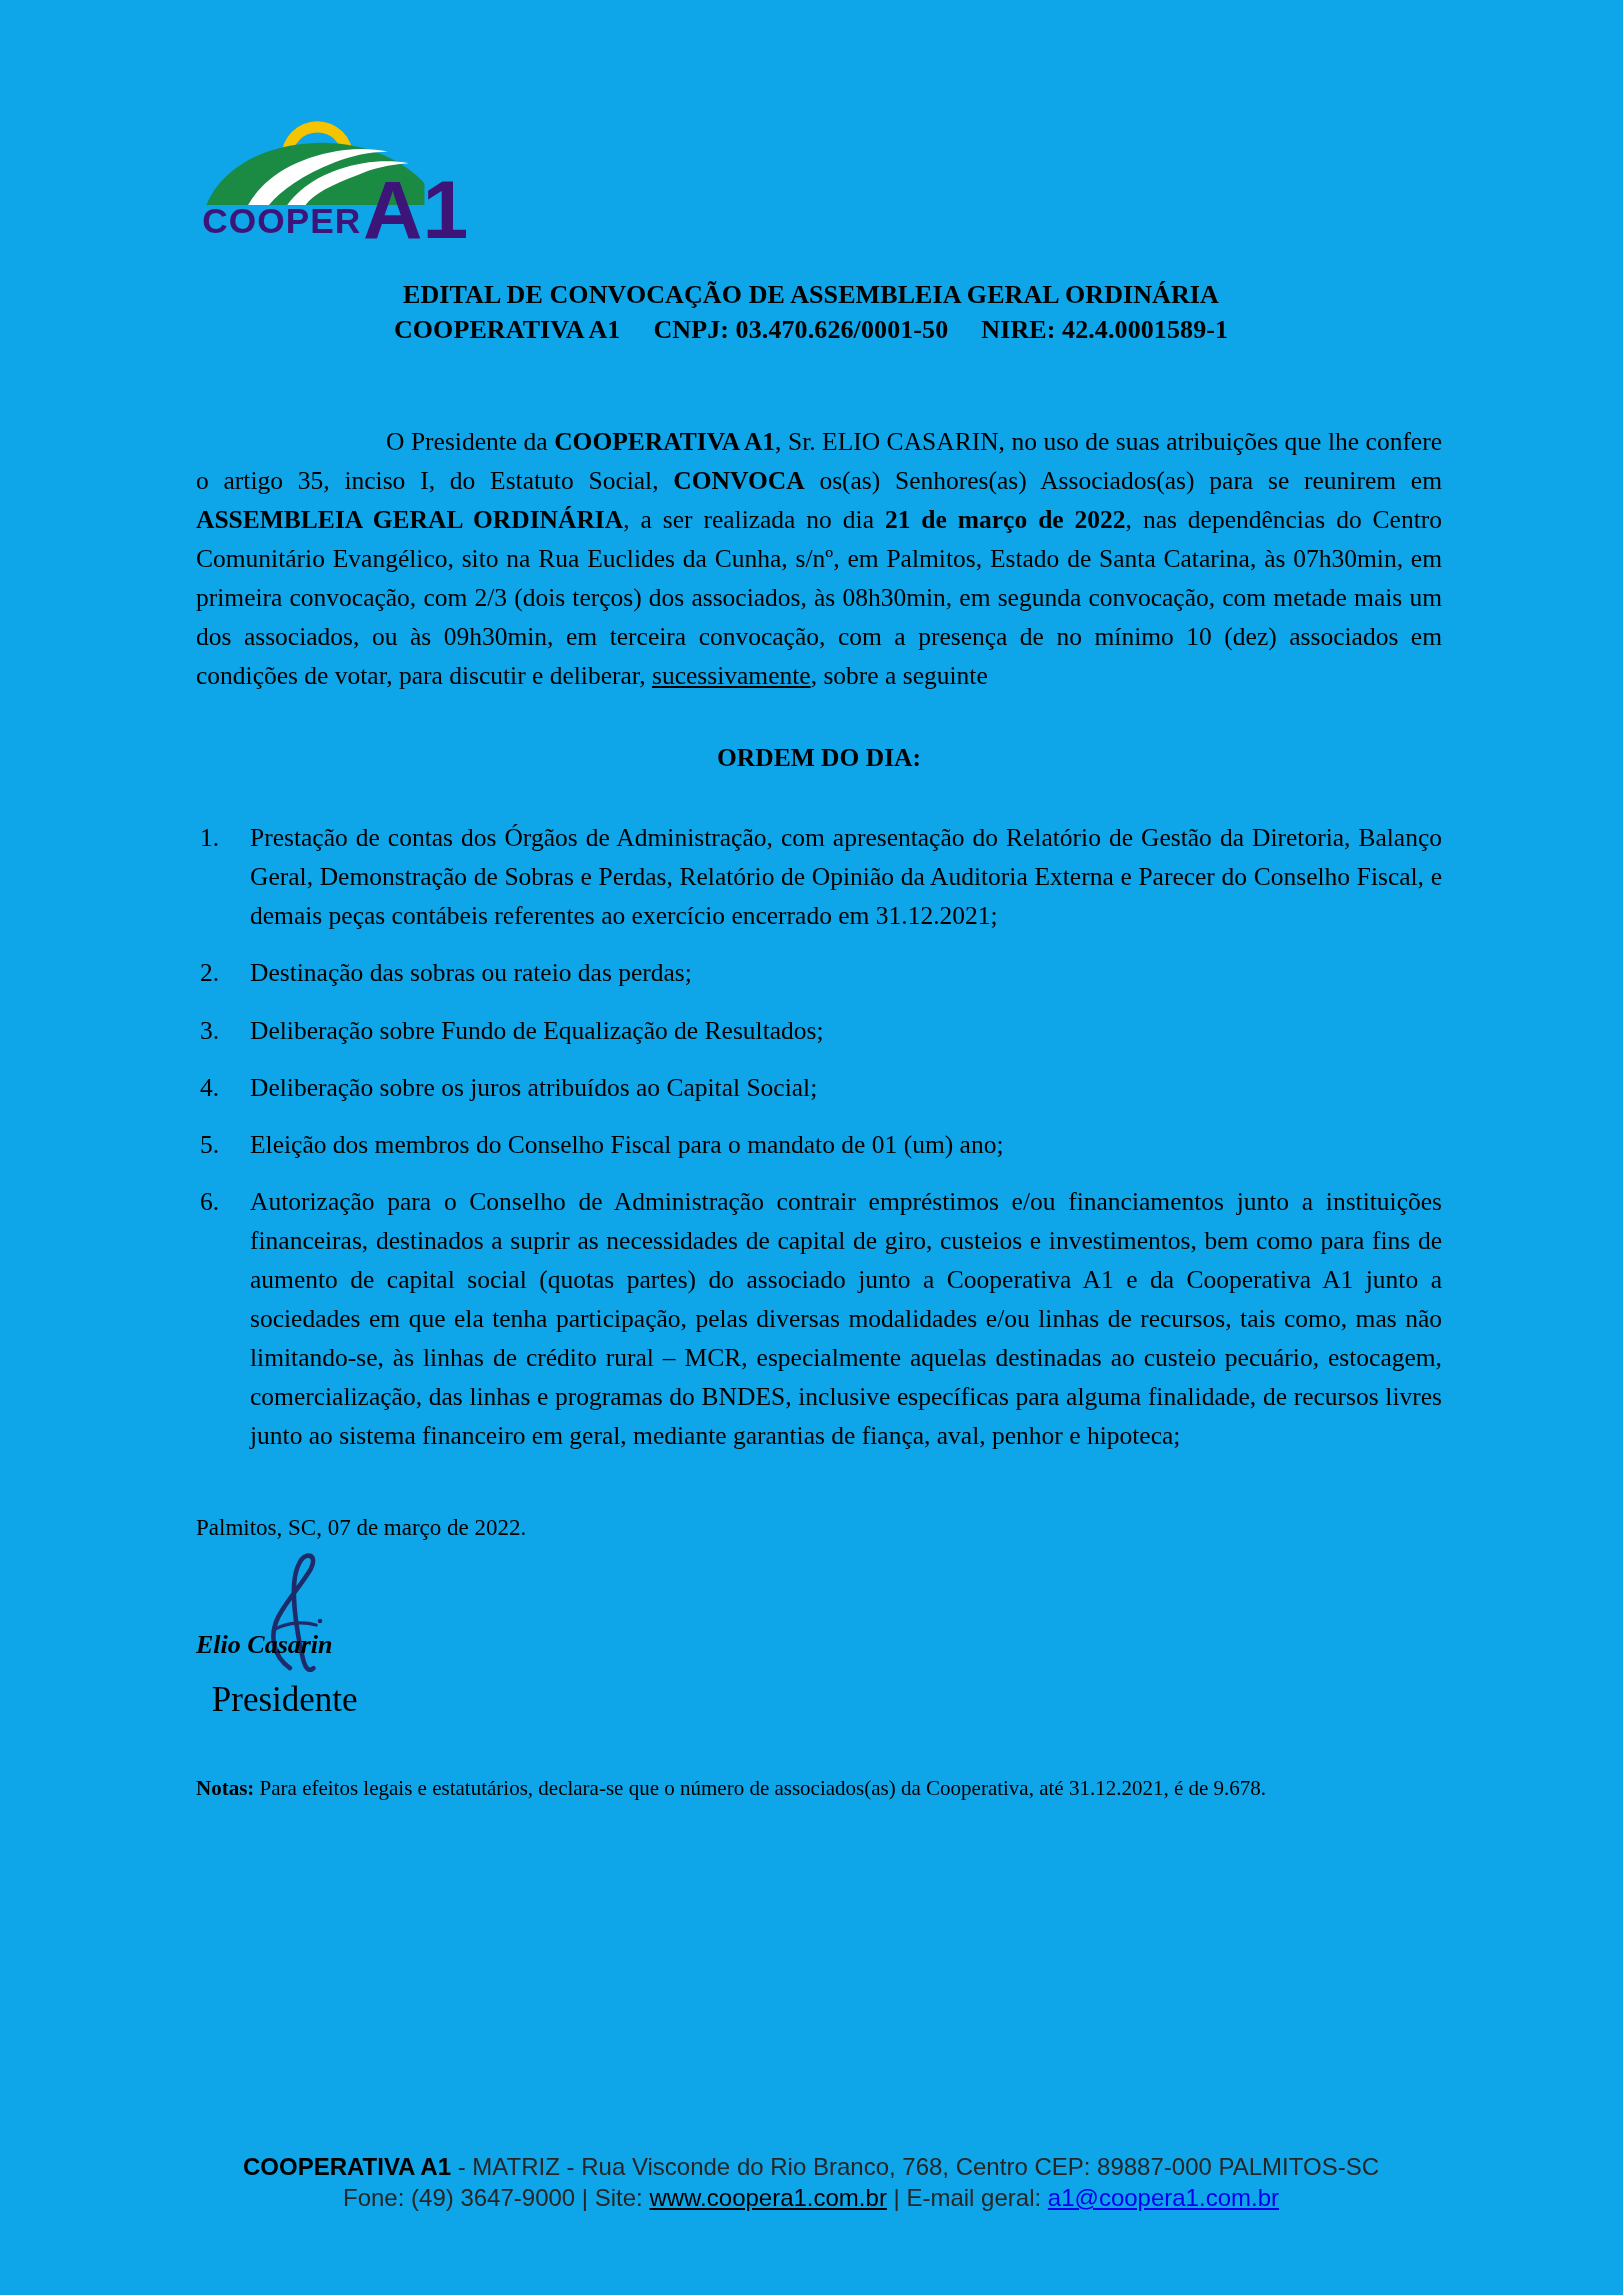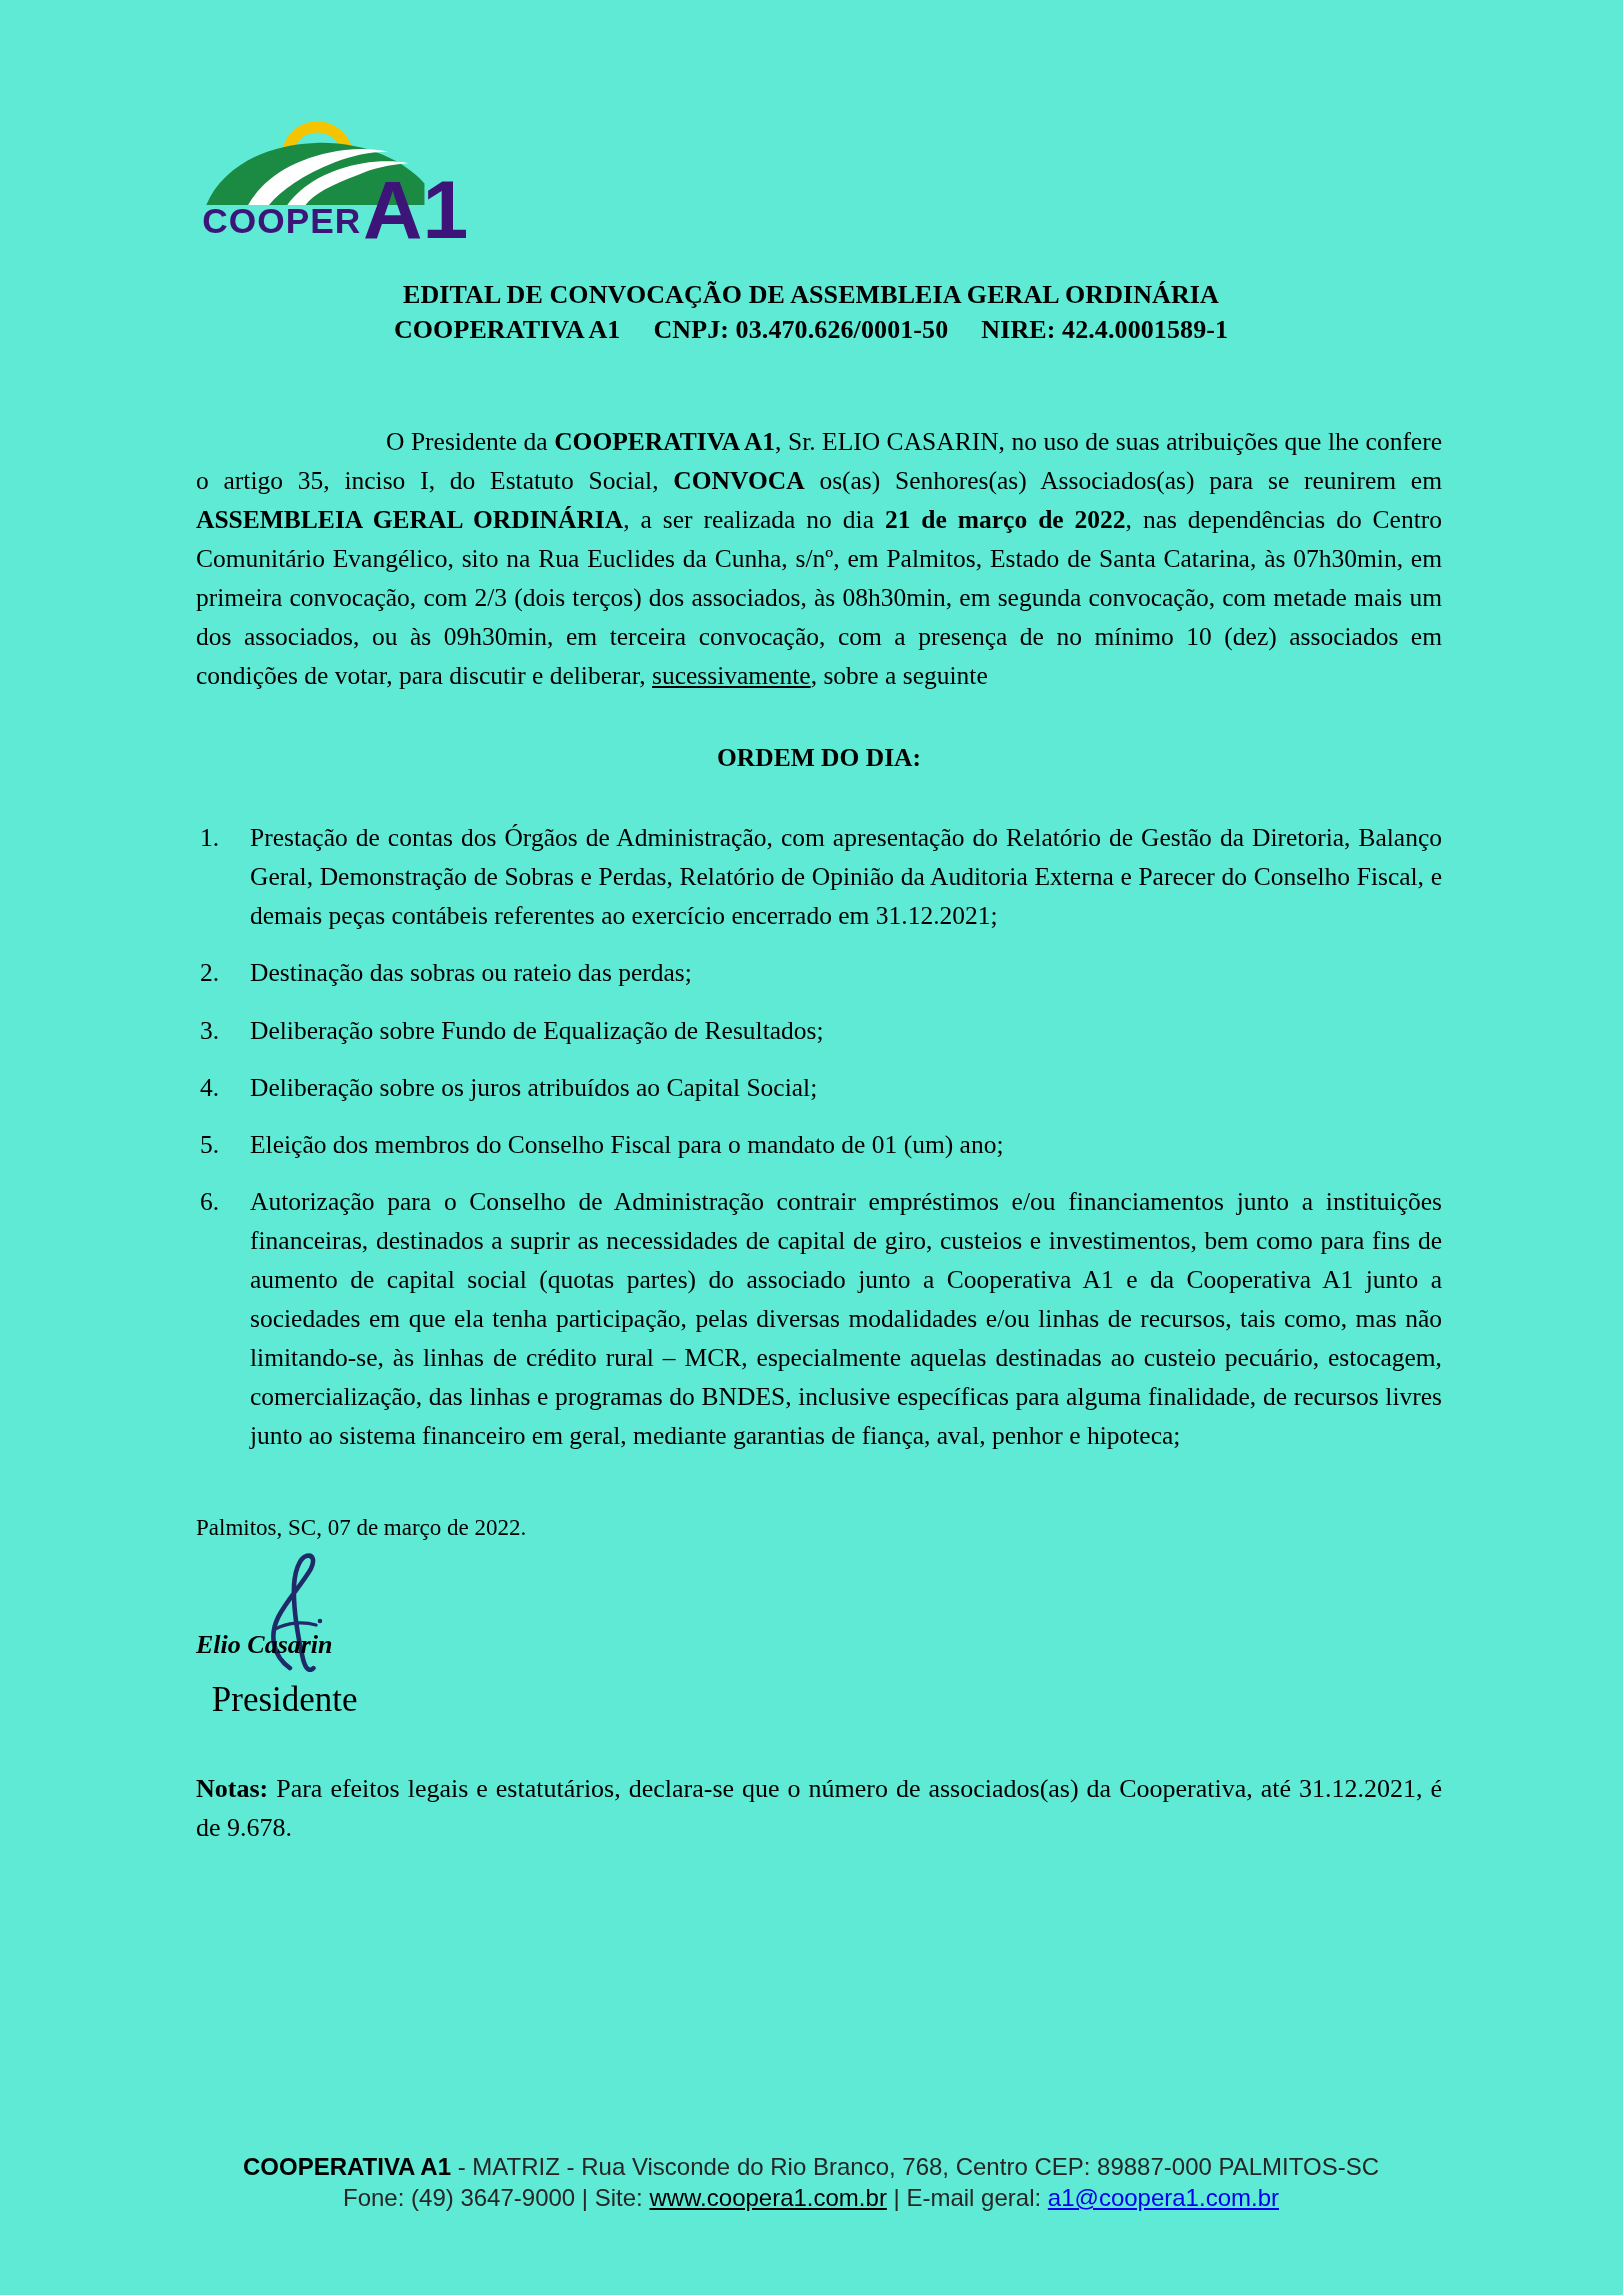--- a/index.html
+++ b/index.html
@@ -9,21 +9,21 @@
     background: #ffffff;
   }
   body {
     font-family: "Liberation Serif", "DejaVu Serif", serif;
     color: #000000;
   }
   .page {
     position: relative;
     width: 1623px;
     height: 2295px;
-    background: #5eead4;
+    background: #0ea5e9;
     box-sizing: border-box;
     padding: 0;
     overflow: hidden;
   }
 
   
   .logo-block {
     position: absolute;
     left: 188px;
     top: 84px;
@@ -135,21 +135,21 @@
   }
   .sig-role {
     margin: 4px;
     padding-left: 11.8px;
     font-size: 35px;
     line-height: 37px;
   }
   .notes {
     margin: 0;
     padding-top: 47px;
-    font-size: 26px;
+    font-size: 21px;
     line-height: 39px;
     text-align: justify;
     text-justify: inter-word;
   }
 
   
   .doc-footer {
     position: absolute;
     left: 188px;
     top: 2151px;

